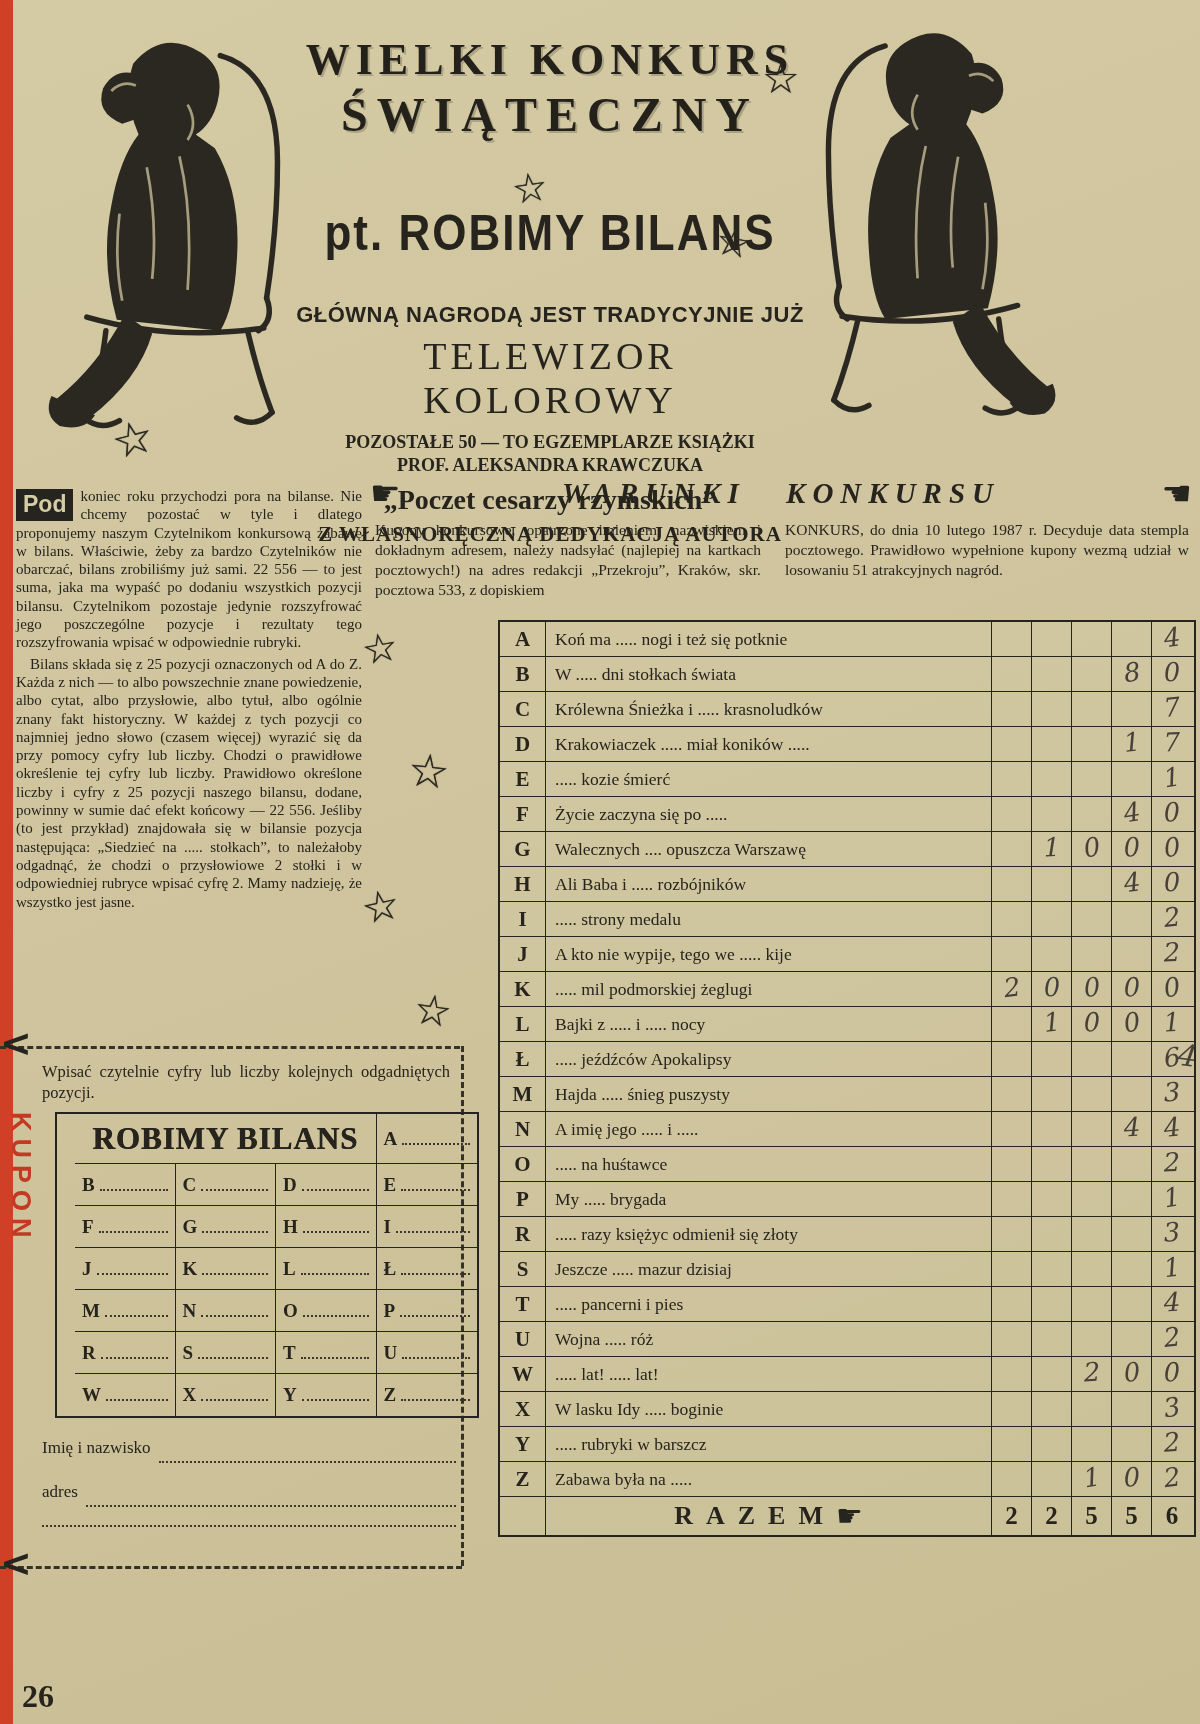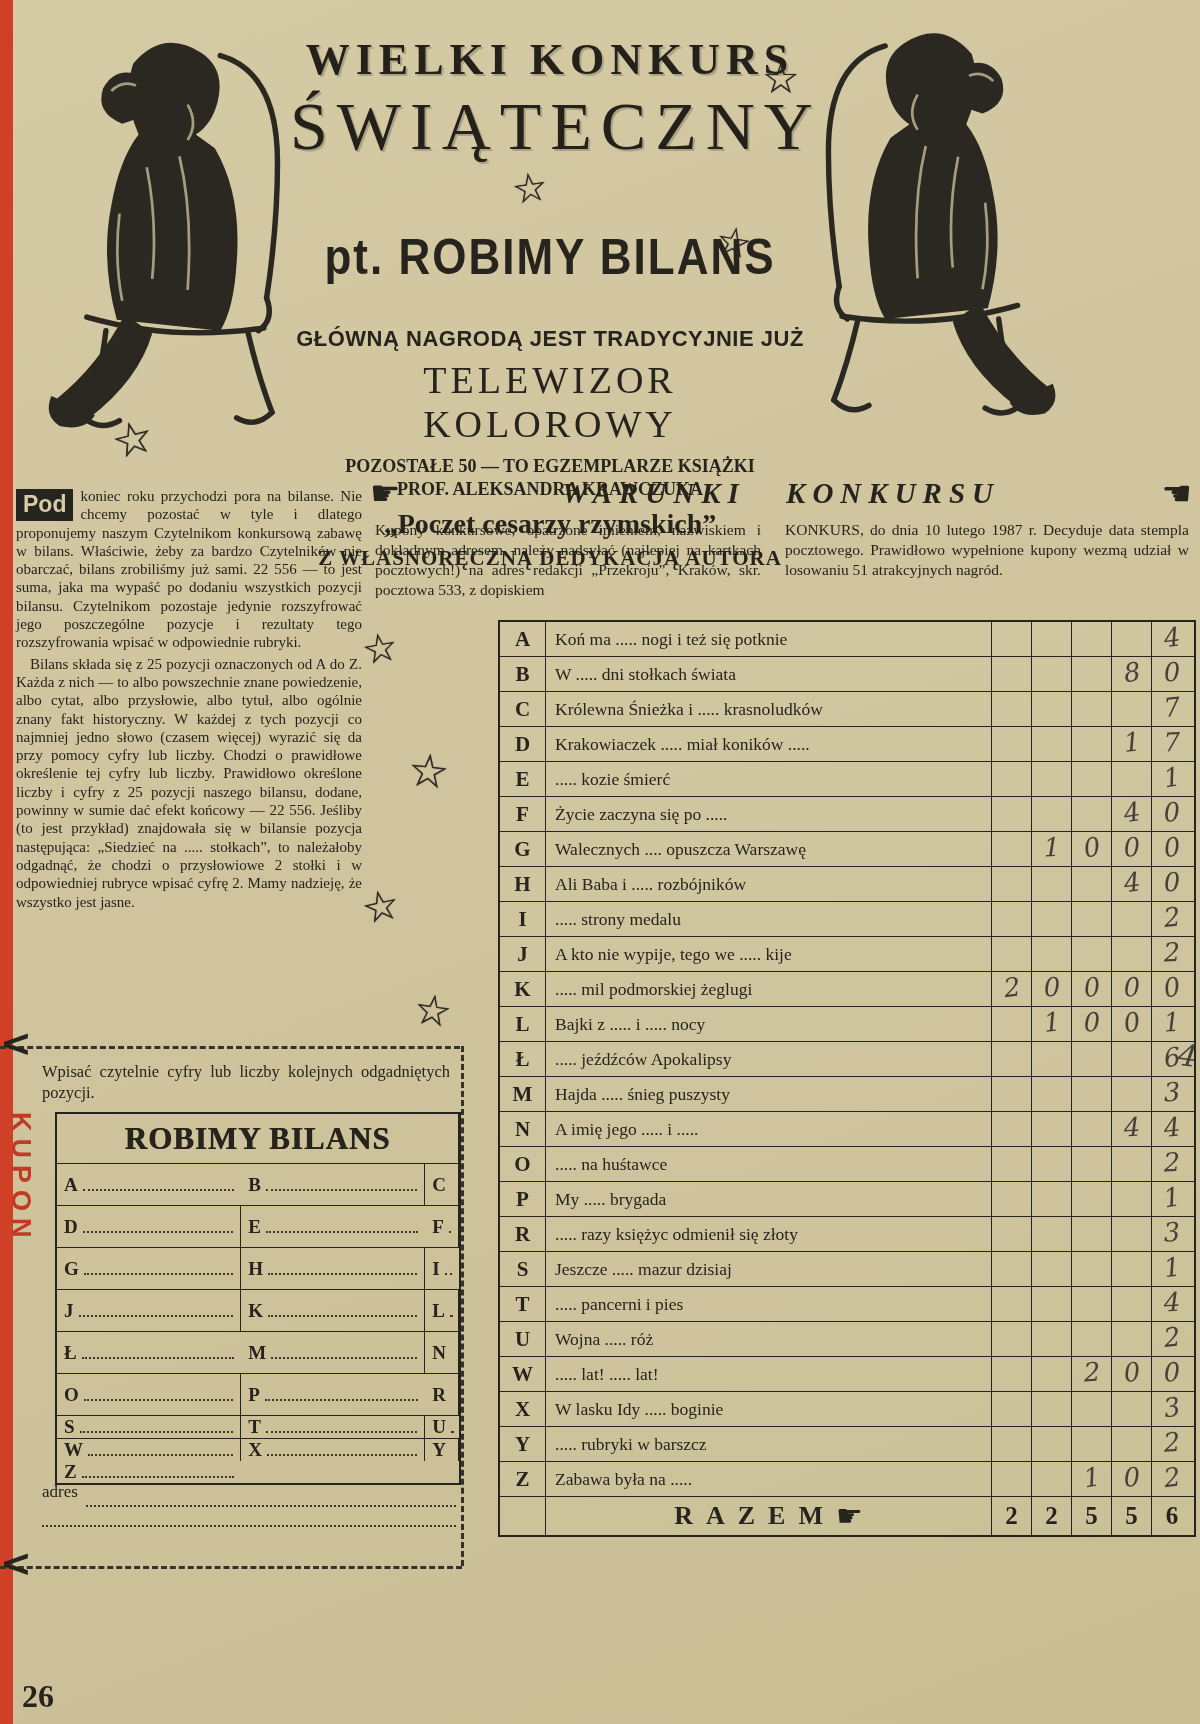--- a/index.html
+++ b/index.html
@@ -13,21 +13,21 @@
 
   
   .illus{position:absolute;}
   .illus-left{left:16px;top:8px;width:286px;height:452px;}
   .illus-right{left:796px;top:0px;width:300px;height:446px;}
   .illus-right svg{transform:scaleX(-1);}
 
   
   .header{position:absolute;left:290px;top:34px;width:520px;text-align:center;}
   .t1{font-weight:bold;font-size:44px;letter-spacing:6px;color:#24211a;text-shadow:2px 2px 0 rgba(36,33,26,.22);}
-  .t2{font-weight:normal;font-size:68px;letter-spacing:9px;color:#24211a;margin-top:2px;text-shadow:2px 2px 0 rgba(36,33,26,.22);}
+  .t2{font-weight:bold;font-size:48px;letter-spacing:9px;color:#24211a;margin-top:2px;text-shadow:2px 2px 0 rgba(36,33,26,.22);}
   .sub{margin-top:66px;font-family:"Liberation Sans",sans-serif;font-weight:bold;font-size:44px;letter-spacing:2px;transform:scaleY(1.12);}
   .pz1{margin-top:44px;font-family:"Liberation Sans",sans-serif;font-weight:bold;font-size:22px;letter-spacing:.5px;}
   .pz2{margin-top:6px;font-weight:normal;font-size:38px;letter-spacing:4px;}
   .pz3{margin-top:10px;font-weight:bold;font-size:18px;}
   .pz4{margin-top:2px;font-weight:bold;font-size:18px;}
   .book{margin-top:8px;font-weight:bold;font-size:28px;}
   .ded{margin-top:6px;font-weight:bold;font-size:21px;letter-spacing:1px;}
 
   .star{position:absolute;font-family:"DejaVu Sans",sans-serif;color:#2b2921;text-shadow:0 0 1px #2b2921;line-height:1;}
 
@@ -66,21 +66,21 @@
   .hdash{position:absolute;border-top:3px dashed #35322a;}
   .hdash1{left:0;top:1046px;width:460px;}
   .hdash2{left:0;top:1566px;width:462px;}
   .vdash{position:absolute;left:461px;top:1046px;height:520px;border-left:3px dashed #35322a;}
   .cutarrow{position:absolute;font-weight:bold;font-size:38px;line-height:1;color:#26241e;font-family:"DejaVu Sans",sans-serif;}
   .ca1{left:0px;top:1024px;}
   .ca2{left:0px;top:1544px;}
 
   
   .cinstr{position:absolute;left:42px;top:1062px;width:408px;font-size:16.5px;line-height:1.25;text-align:justify;}
-  #coupon-grid{position:absolute;left:55px;top:1112px;width:402px;border:2.5px solid #26241e;display:grid;grid-template-columns:repeat(2,1fr);grid-template-rows:50px repeat(6,42px);box-sizing:content-box;}
+  #coupon-grid{position:absolute;left:55px;top:1112px;width:402px;border:2.5px solid #26241e;display:grid;grid-template-columns:repeat(4,1fr);grid-template-rows:50px repeat(6,42px);box-sizing:content-box;padding-left:18px;}
   .ctitle{grid-column:1/4;display:flex;align-items:center;justify-content:center;font-weight:bold;font-size:31px;letter-spacing:1px;border-right:1.6px solid #26241e;border-bottom:1.6px solid #26241e;text-shadow:.6px 0 0 #26241e;}
   .ccell{display:flex;align-items:center;padding:0 7px;gap:5px;border-right:1.6px solid #26241e;border-bottom:1.6px solid #26241e;}
   .ccell.lastcol{border-right:none;}
   .ccell.lastrow{border-bottom:none;}
   .cletter{font-weight:bold;font-size:19px;}
   .dotline{flex:1;border-bottom:2px dotted #3c3830;transform:translateY(5px);}
   .nameline{position:absolute;left:42px;width:414px;display:flex;align-items:flex-end;gap:8px;font-size:17px;}
   .nl1{top:1438px;}
   .nl2{top:1482px;}
   .nl3{top:1520px;}
@@ -619,20 +619,24 @@
       </div>
       <div class="ccell lastrow">
         <span class="cletter">Y</span>
         <span class="dotline"></span>
       </div>
       <div class="ccell lastcol lastrow">
         <span class="cletter">Z</span>
         <span class="dotline"></span>
       </div>
     </div>
+  <div class="nameline nl1">
+    <span>Imię i nazwisko</span>
+    <span class="dotline"></span>
+  </div>
   <div class="nameline nl2">
     <span>adres</span>
     <span class="dotline"></span>
   </div>
   <div class="nameline nl3">
     <span class="dotline"></span>
   </div>
 
   <div class="kupon">KUPON KONKURSOWY</div>
   <div class="pagenum">26</div>

